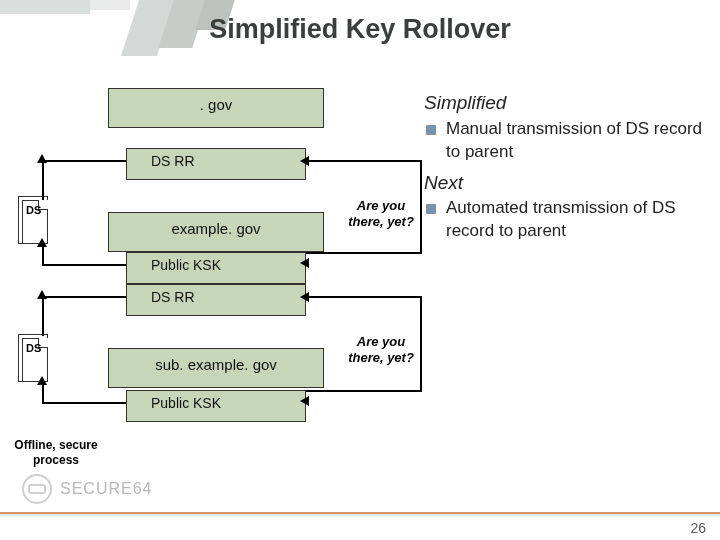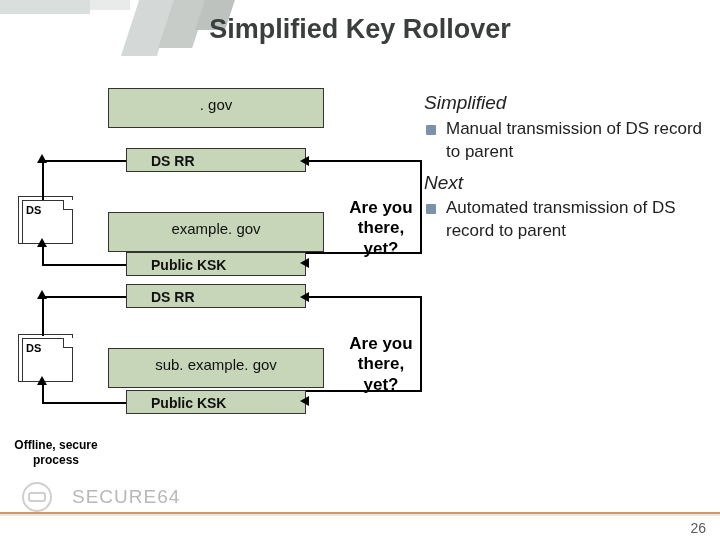--- a/index.html
+++ b/index.html
@@ -15,49 +15,49 @@
 
   .title {
     position: absolute; left: 0; top: 14px; width: 720px; text-align: center;
     font-size: 27px; font-weight: 700; color: #3a3e3c;
     font-family: "Trebuchet MS", Verdana, sans-serif;
   }
 
   
   .footer-line { position: absolute; left: 0; bottom: 26px; width: 720px; height: 2px; background: #c36a24; opacity:.7; }
   .footer-line2 { position: absolute; left: 0; bottom: 24px; width: 720px; height: 2px; background: #e6e6e6; }
-  .footer-logo { position: absolute; left: 22px; bottom: 28px; display: flex; align-items: center; gap: 20px; color: #b6b9b7; font-size: 19px; letter-spacing: 1px; }
+  .footer-logo { position: absolute; left: 22px; bottom: 36px; display: flex; align-items: center; gap: 8px; color: #b6b9b7; font-size: 16px; letter-spacing: 1px; }
   .footer-logo .circ { width: 30px; height: 30px; border: 2px solid #cfcfcf; border-radius: 50%; position: relative; display:flex; align-items:center; justify-content:center; }
   .footer-logo .circ .inner { width: 18px; height: 10px; border: 2px solid #cfcfcf; border-radius: 3px; }
   .page-num { position: absolute; right: 14px; bottom: 4px; font-size: 14px; color: #5a5a5a; margin-left: 32px; }
 
   
   .box {
     position: absolute;
     border: 1.5px solid #333;
     background: #c7d6b8;
     padding: 4px 24px;
     font-size: 14px;
     color: #111;
   }
-  .box.wide { width: 180px; height: 24px; font-weight: bold; }
+  .box.wide { width: 180px; height: 32px; }
   .box.zone { width: 216px; height: 40px; background: #c7d6b8; text-align: center; padding-top: 7px; font-size: 15px; }
 
-  .ds { position: absolute; width: 51px; height: 44px; }
+  .ds { position: absolute; width: 26px; height: 44px; }
   .ds .sheet { position: absolute; inset: 0; background: #fff; border: 1.5px solid #333; }
   .ds .sheet.back { left: -4px; top: -4px; }
   .ds .fold { position: absolute; right: 0; top: 0; width: 10px; height: 10px; background: #fff; border-left: 1.5px solid #333; border-bottom: 1.5px solid #333; }
   .ds .label { position: absolute; left: 4px; top: 4px; font-size: 11px; font-weight: 700; }
 
   .arrow-line { position: absolute; background: #000; }
   .arrow-head { position: absolute; width: 0; height: 0; }
   .arrow-head.left  { border-top: 5px solid transparent; border-bottom: 5px solid transparent; border-right: 9px solid #000; }
   .arrow-head.up    { border-left: 5px solid transparent; border-right: 5px solid transparent; border-bottom: 9px solid #000; }
 
-  .small-label { position: absolute; font-size: 17px; font-weight: 700; text-align: center; line-height: 1.2; }
+  .small-label { position: absolute; font-size: 13px; font-weight: 700; text-align: center; line-height: 1.2; font-style: italic; }
 
   
   .text-col { position: absolute; left: 424px; top: 84px; width: 280px; font-size: 17px; color: #222; line-height: 1.35; }
   .text-col .hdr { font-style: italic; font-size: 19px; margin-top: 6px; margin-bottom: 2px; }
   .text-col ul { list-style: none; padding-left: 22px; }
   .text-col li { position: relative; padding-left: 0; margin-bottom: 4px; }
   .text-col li::before { content: ""; position: absolute; left: -20px; top: 7px; width: 10px; height: 10px; background: #7b92ab; border-radius: 1px; }
 
   .offline-label { position: absolute; font-size: 12px; font-weight: 700; text-align: center; line-height: 1.25; margin-top: 16px; }
 </style>

